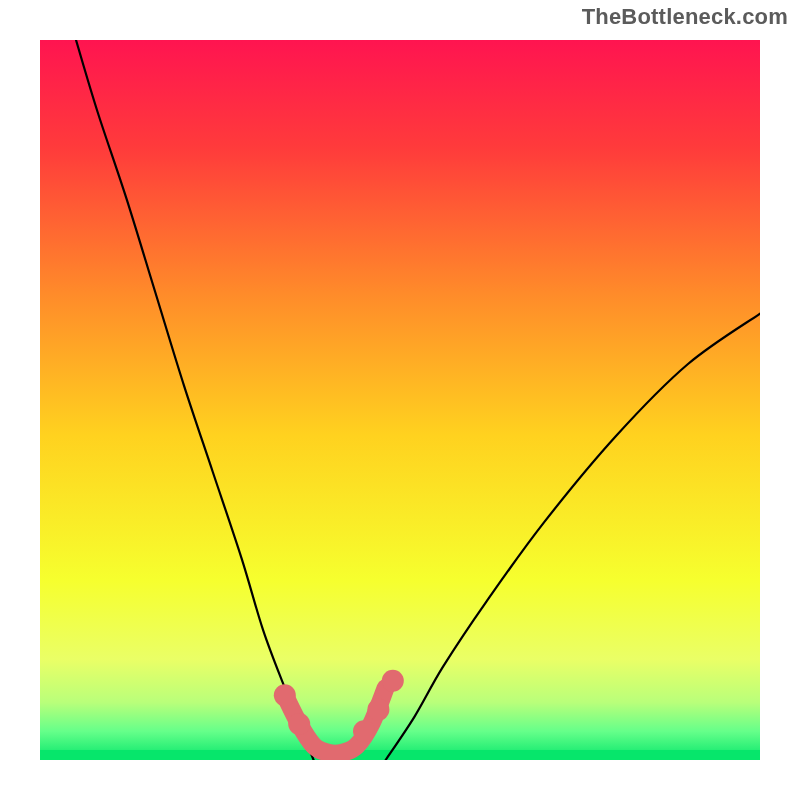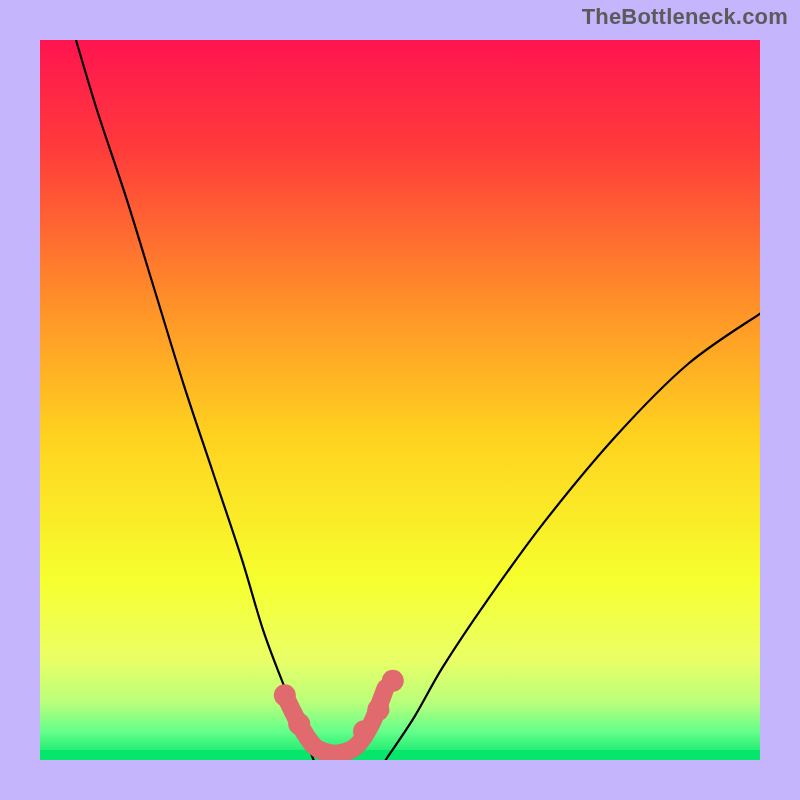--- a/index.html
+++ b/index.html
@@ -8,21 +8,21 @@
     width: 800px;
     height: 800px;
     background: #000;
     font-family: Arial, Helvetica, sans-serif;
     overflow: hidden;
   }
   .frame {
     position: relative;
     width: 800px;
     height: 800px;
-    background: #c4b5fd;
+    background: #ffffff;
   }
   .watermark {
     position: absolute;
     top: 4px;
     right: 12px;
     color: #5b5b5b;
     font-size: 22px;
     font-weight: 600;
     letter-spacing: 0.2px;
     z-index: 5;

